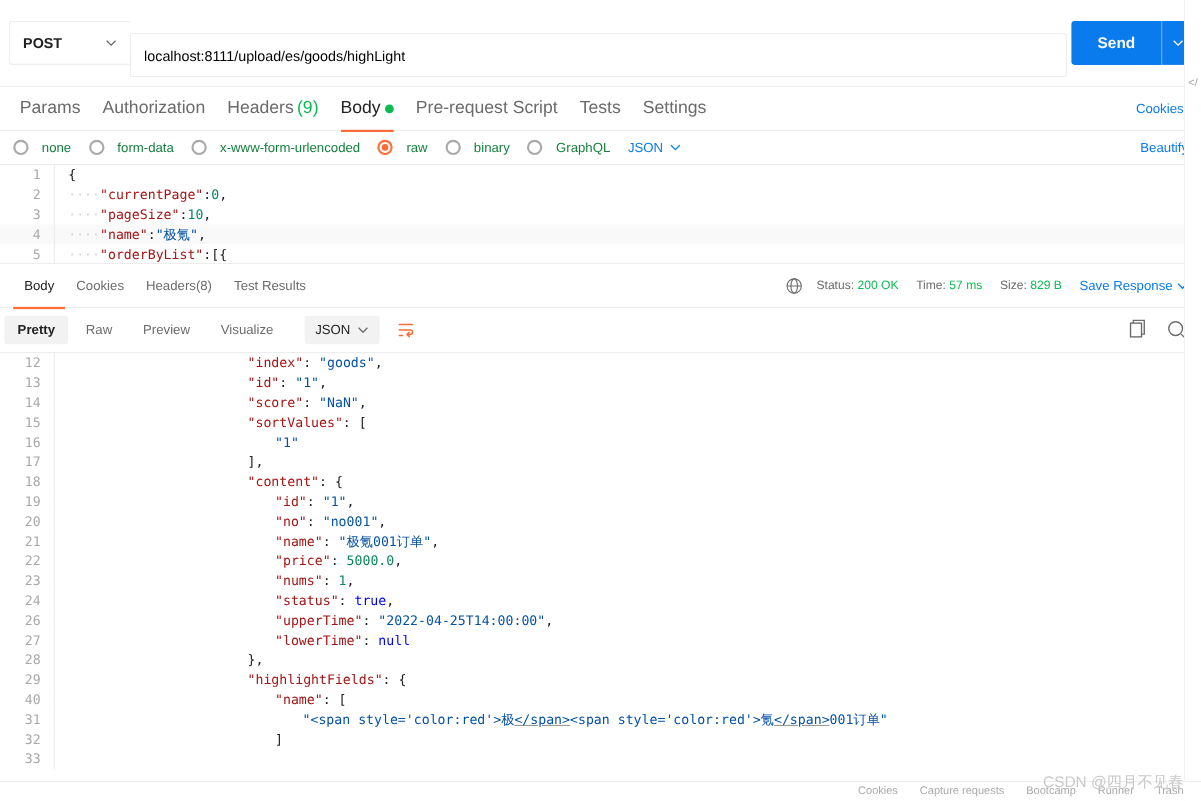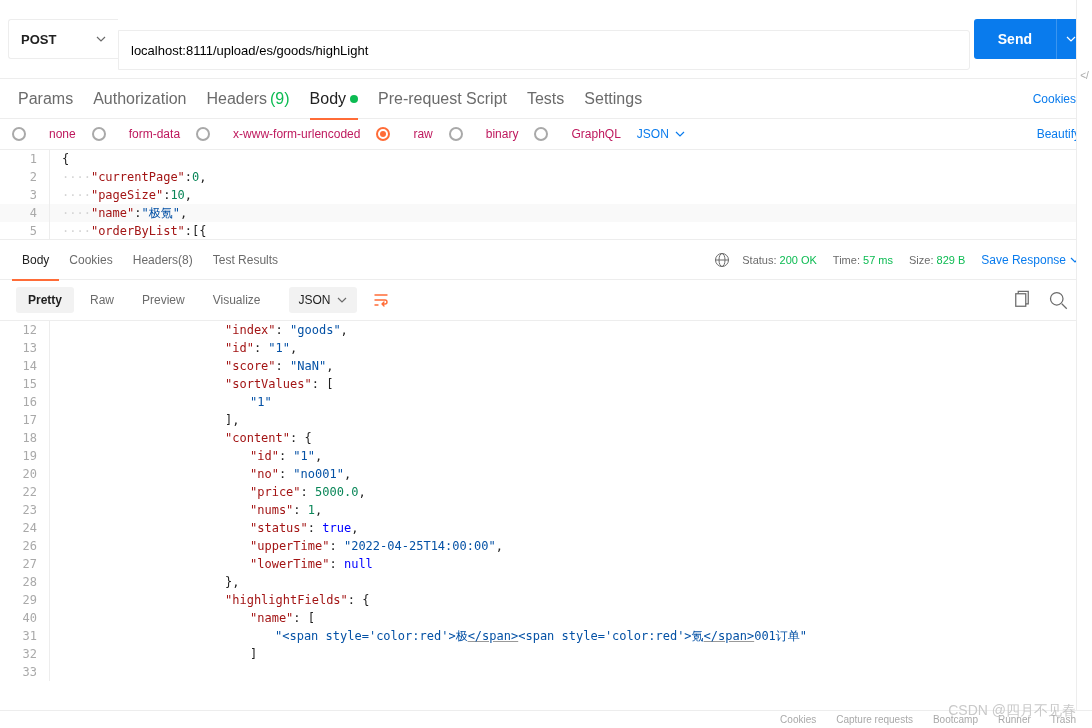--- a/index.html
+++ b/index.html
@@ -19,21 +19,21 @@
 .req-tab { padding: 0 10px; height: 40px; display: flex; align-items: center; font-size: 16px; color: #6b6b6b; cursor: pointer; position: relative; }
 .req-tab .count { color: #0cbb52; margin-left: 3px; }
 .req-tab.active { color: #212121; }
 .req-tab.active::after { content: ''; position: absolute; bottom: -1px; left: 10px; right: 10px; height: 2px; background: #ff6c37; }
 .dot-green { width: 8px; height: 8px; border-radius: 50%; background: #0cbb52; margin-left: 4px; }
 .spacer { flex: 1; }
 .cookies-link { color: #097bed; font-size: 12px; cursor: pointer; padding-right: 8px; }
 
 
 .body-types { display: flex; align-items: center; padding: 8px 12px; gap: 16px; border-bottom: 1px solid #ededed; }
-.radio-item { display: flex; align-items: center; gap: 23px; font-size: 12px; color: #be185d; cursor: pointer; }
+.radio-item { display: flex; align-items: center; gap: 12px; font-size: 12px; color: #15803d; cursor: pointer; }
 .radio-circle { width: 14px; height: 14px; border: 2px solid #a9a9a9; border-radius: 50%; display: flex; align-items: center; justify-content: center; }
 .radio-item.selected .radio-circle { border-color: #ff6c37; }
 .radio-item.selected .radio-circle::after { content: ''; width: 6px; height: 6px; background: #ff6c37; border-radius: 50%; }
 .lang-select { display: flex; align-items: center; gap: 6px; color: #097bed; font-size: 12px; cursor: pointer; }
 .beautify-link { color: #097bed; font-size: 12px; cursor: pointer; margin-left: auto; }
 
 
 .req-editor { height: 90px; overflow: auto; font-family: Consolas, Monaco, monospace; font-size: 12px; position: relative; border-bottom: 1px solid #ededed; }
 .editor-row { display: flex; height: 18px; line-height: 18px; }
 .editor-row.highlight { background: #f9f9f9; }
@@ -51,21 +51,21 @@
 .res-header { display: flex; align-items: center; padding: 0 12px; height: 40px; border-bottom: 1px solid #ededed; }
 .res-tab { padding: 0 10px; height: 40px; display: flex; align-items: center; font-size: 12px; color: #6b6b6b; cursor: pointer; position: relative; }
 .res-tab.active { color: #212121; }
 .res-tab.active::after { content: ''; position: absolute; bottom: -1px; left: 0; right: 0; height: 2px; background: #ff6c37; }
 .status-info { display: flex; align-items: center; gap: 16px; font-size: 11px; color: #6b6b6b; }
 .status-info .val { color: #0cbb52; }
 .save-resp { color: #097bed; font-size: 12px; cursor: pointer; margin-left: 16px; display: flex; align-items: center; gap: 4px;}
 .globe-icon { width: 16px; height: 16px; margin-right: 12px; }
 
 
-.res-toolbar { display: flex; align-items: center; padding: 6px 16px; gap: 4px; border-bottom: 1px solid #ededed; background: #fff; }
+.res-toolbar { display: flex; align-items: center; padding: 6px 4px; gap: 4px; border-bottom: 1px solid #ededed; background: #fff; }
 .view-btn { padding: 6px 12px; font-size: 12px; color: #6b6b6b; background: transparent; border: none; border-radius: 3px; cursor: pointer; }
 .view-btn.active { background: #f2f2f2; color: #212121; font-weight: 600; }
 .lang-pill { display: flex; align-items: center; gap: 6px; padding: 6px 10px; background: #f2f2f2; border-radius: 3px; font-size: 12px; margin-left: 12px; cursor: pointer; }
 .wrap-icon { width: 28px; height: 28px; display: flex; align-items: center; justify-content: center; margin-left: 6px; cursor: pointer; color: #ff6c37; }
 .res-right-icons { margin-left: auto; display: flex; gap: 16px; padding-right: 8px; }
 .icon-btn { width: 20px; height: 20px; cursor: pointer; color: #6b6b6b; }
 
 
 .res-editor { height: 380px; overflow: auto; font-family: Consolas, Monaco, monospace; font-size: 12px; position: relative; }
 .res-editor .gutter { width: 50px; }
@@ -268,20 +268,24 @@
     </div>
     <div class="editor-row">
       <div class="gutter">19</div>
       <div class="code-line indent2"><span class="key">"id"</span><span class="punct">: </span><span class="str">"1"</span><span class="punct">,</span></div>
     </div>
     <div class="editor-row">
       <div class="gutter">20</div>
       <div class="code-line indent2"><span class="key">"no"</span><span class="punct">: </span><span class="str">"no001"</span><span class="punct">,</span></div>
     </div>
     <div class="editor-row">
+      <div class="gutter">21</div>
+      <div class="code-line indent2"><span class="key">"name"</span><span class="punct">: </span><span class="str">"极氪001订单"</span><span class="punct">,</span></div>
+    </div>
+    <div class="editor-row">
       <div class="gutter">22</div>
       <div class="code-line indent2"><span class="key">"price"</span><span class="punct">: </span><span class="num">5000.0</span><span class="punct">,</span></div>
     </div>
     <div class="editor-row">
       <div class="gutter">23</div>
       <div class="code-line indent2"><span class="key">"nums"</span><span class="punct">: </span><span class="num">1</span><span class="punct">,</span></div>
     </div>
     <div class="editor-row">
       <div class="gutter">24</div>
       <div class="code-line indent2"><span class="key">"status"</span><span class="punct">: </span><span class="bool">true</span><span class="punct">,</span></div>

